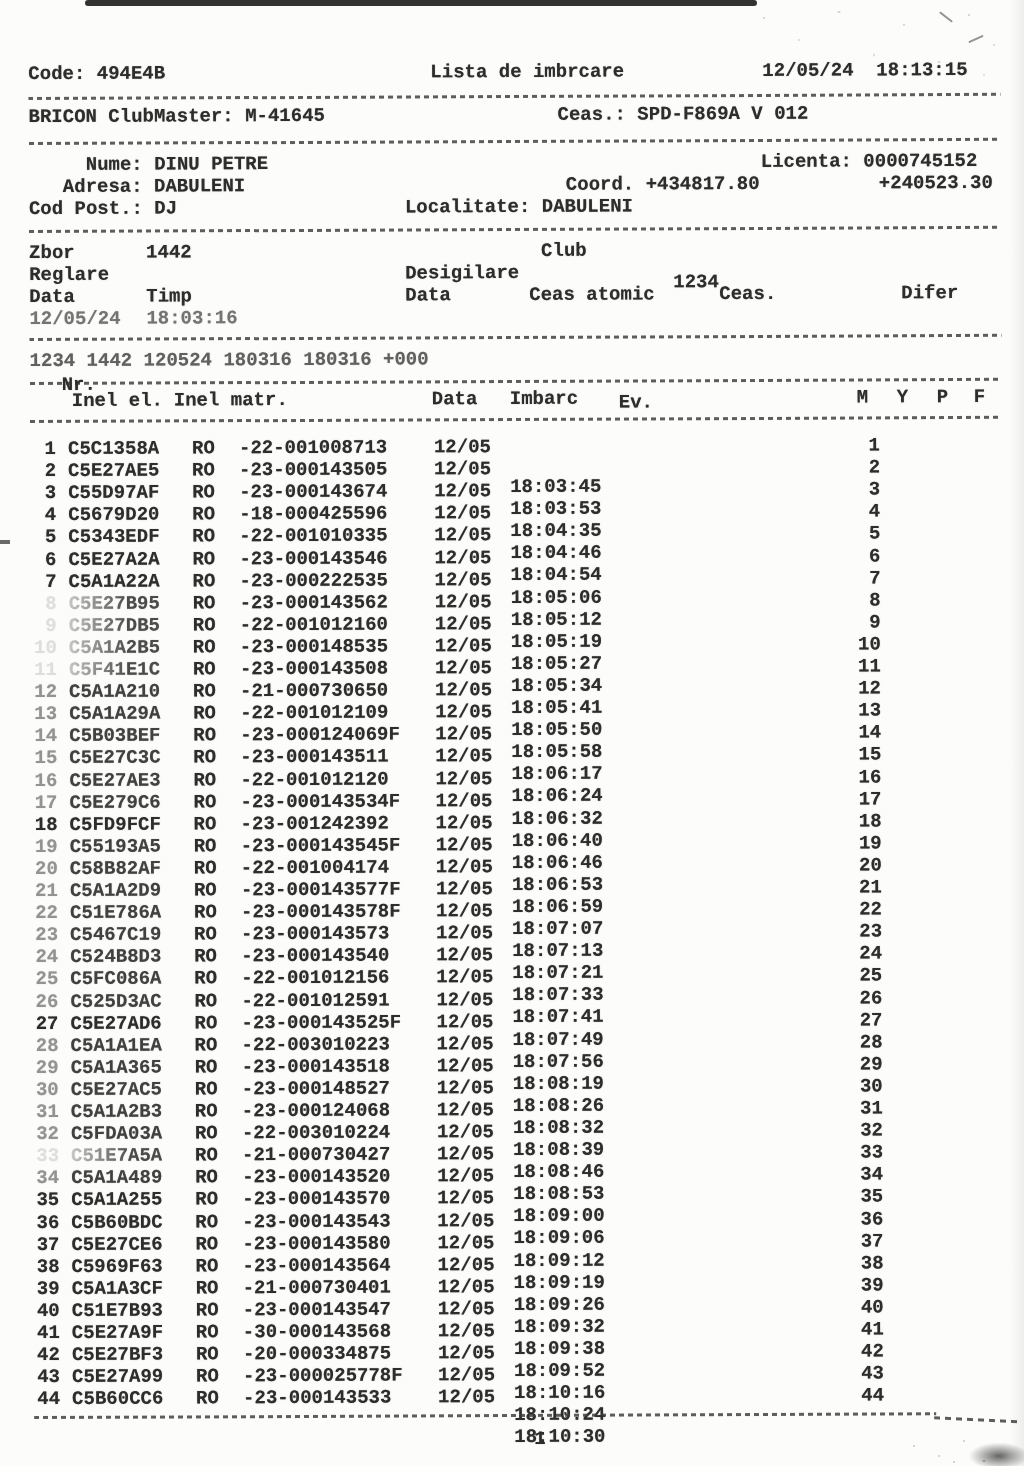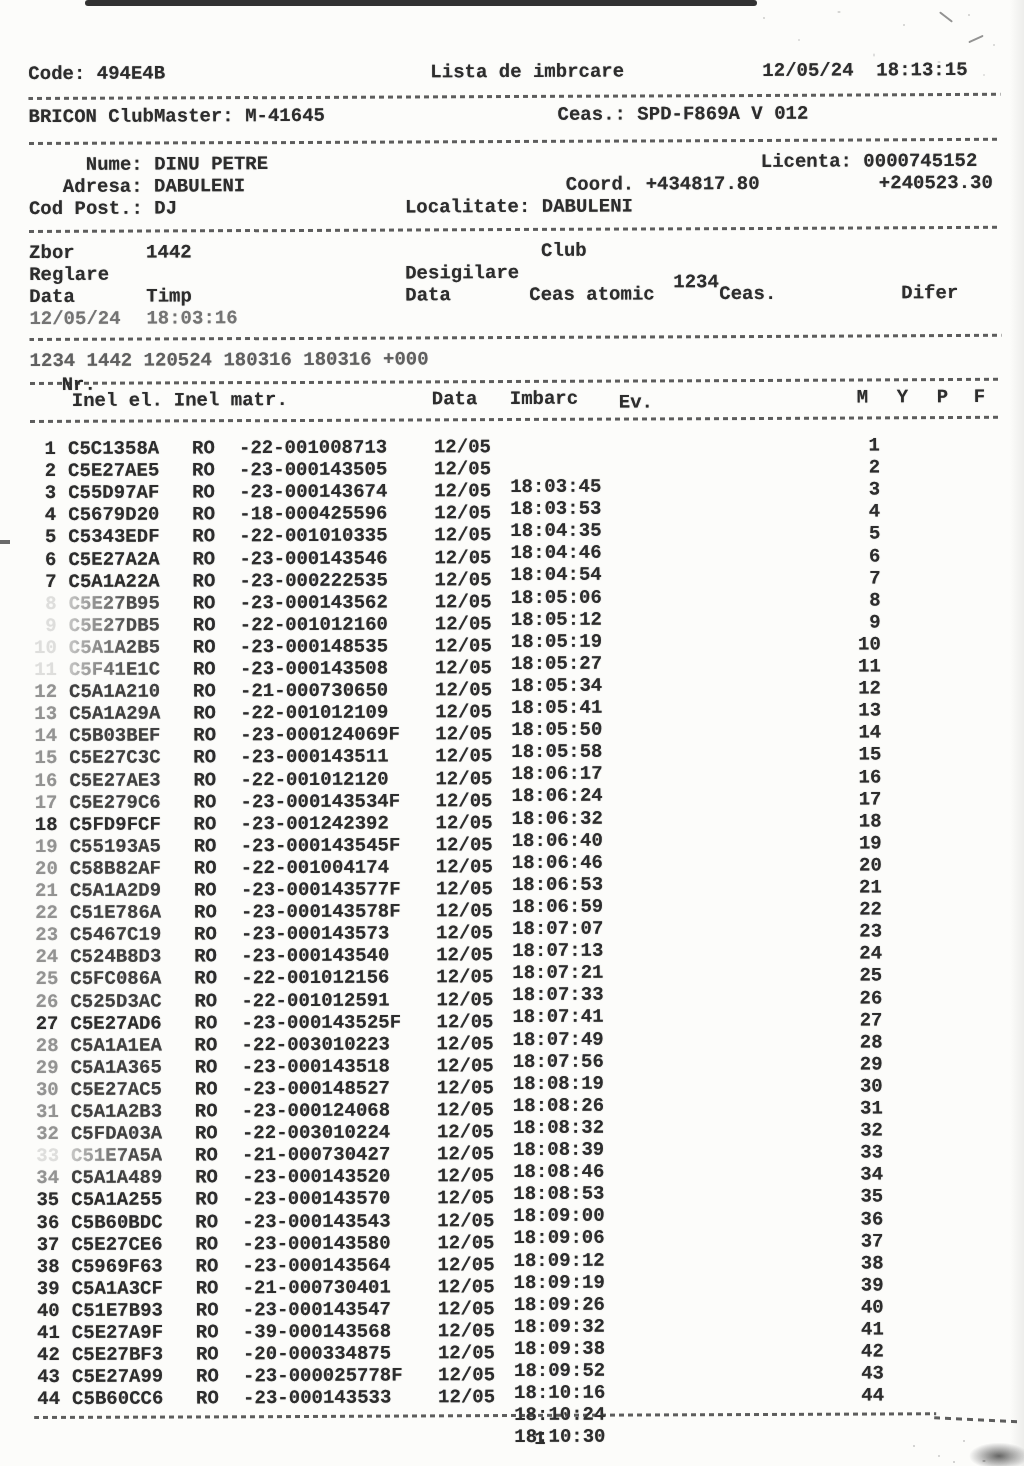--- a/index.html
+++ b/index.html
@@ -538,21 +538,21 @@
           <span class="cell c-matr">-23-000143547</span>
           <span class="cell c-date">12/05</span>
           <span class="cell c-time">18:09:38</span>
           <span class="cell c-ev"></span>
           <span class="cell c-m">40</span>
         </div>
         <div class="row fade0" style="top: 1320px;">
           <span class="cell c-nr">41</span>
           <span class="cell c-ring">C5E27A9F</span>
           <span class="cell c-ro">RO</span>
-          <span class="cell c-matr">-39-000143568</span>
+          <span class="cell c-matr">-30-000143568</span>
           <span class="cell c-date">12/05</span>
           <span class="cell c-time">18:09:52</span>
           <span class="cell c-ev"></span>
           <span class="cell c-m">41</span>
         </div>
         <div class="row fade0" style="top: 1342.1px;">
           <span class="cell c-nr">42</span>
           <span class="cell c-ring">C5E27BF3</span>
           <span class="cell c-ro">RO</span>
           <span class="cell c-matr">-20-000334875</span>

